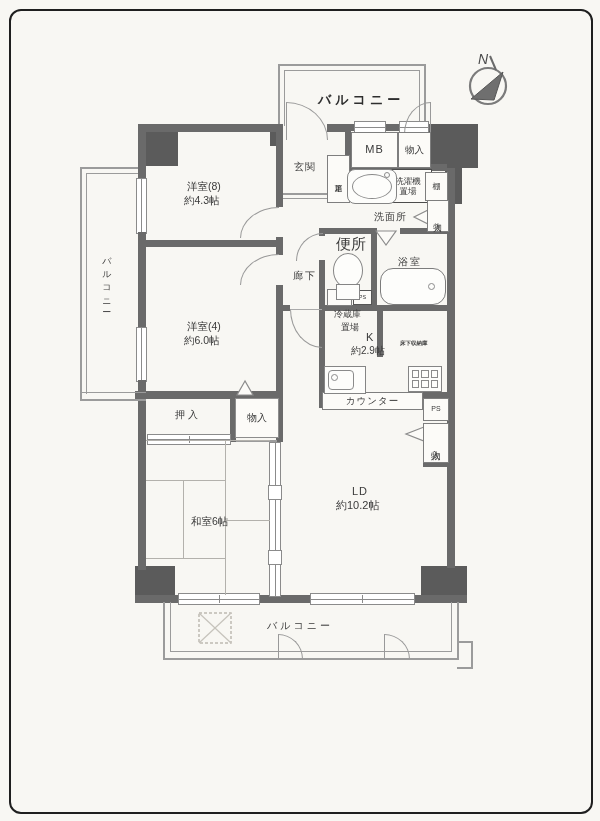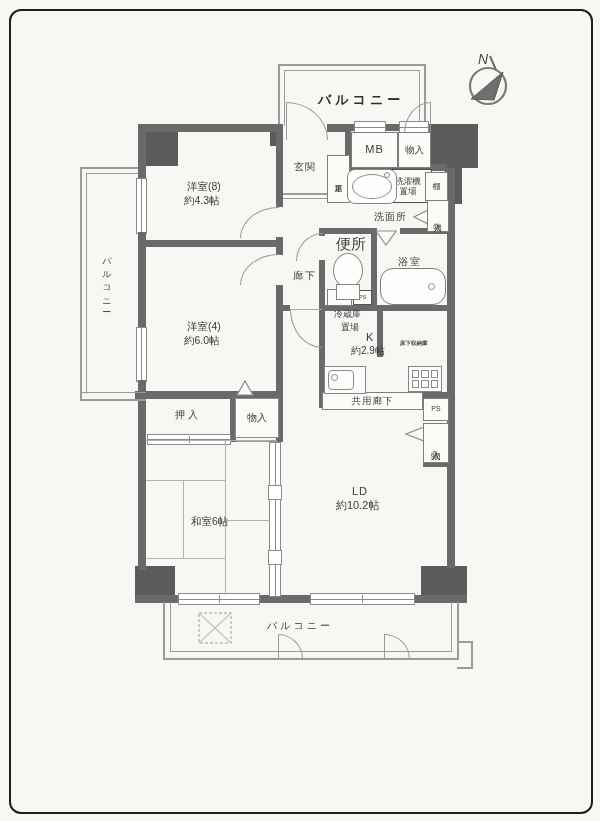--- a/index.html
+++ b/index.html
@@ -150,21 +150,21 @@
   <div class="box" style="left:427px;top:200px;width:20px;height:30px;">
     <span class="lbl vert" style="position:static;font-size:8.5px;">物入</span>
     </div>
   <div class="box" style="left:327px;top:289px;width:23px;height:15px;">
     <span class="lbl" style="position:static;font-size:7px;">棚</span>
     </div>
   <div class="box" style="left:353px;top:290px;width:17px;height:13px;border-color:#555;">
     <span class="lbl" style="position:static;font-size:5.5px;">PS</span>
     </div>
   <div class="box" style="left:322px;top:392px;width:99px;height:16px;">
-    <span class="lbl" style="position:static;font-size:9.5px;letter-spacing:1px;">共用廊下</span>
+    <span class="lbl" style="position:static;font-size:9.5px;letter-spacing:1px;">カウンター</span>
     </div>
   <div class="box" style="left:423px;top:398px;width:24px;height:21px;">
     <span class="lbl" style="position:static;font-size:7px;">PS</span>
     </div>
   <div class="box" style="left:423px;top:423px;width:24px;height:38px;">
     <span class="lbl vert" style="position:static;font-size:9.5px;">物入</span>
     </div>
   <div class="box" style="left:235px;top:398px;width:42px;height:38px;border-color:#8d8d8d;">
     <span class="lbl" style="position:static;font-size:10px;">物入</span>
     </div>

